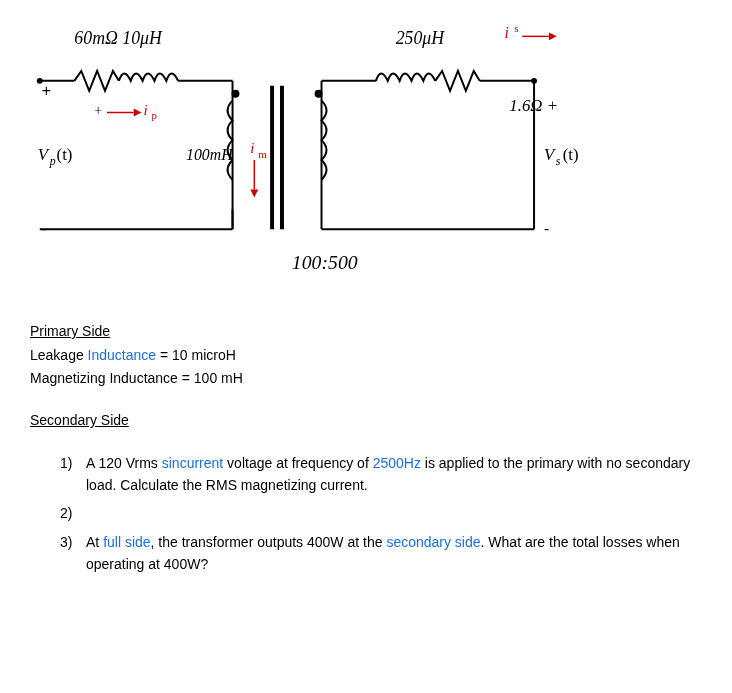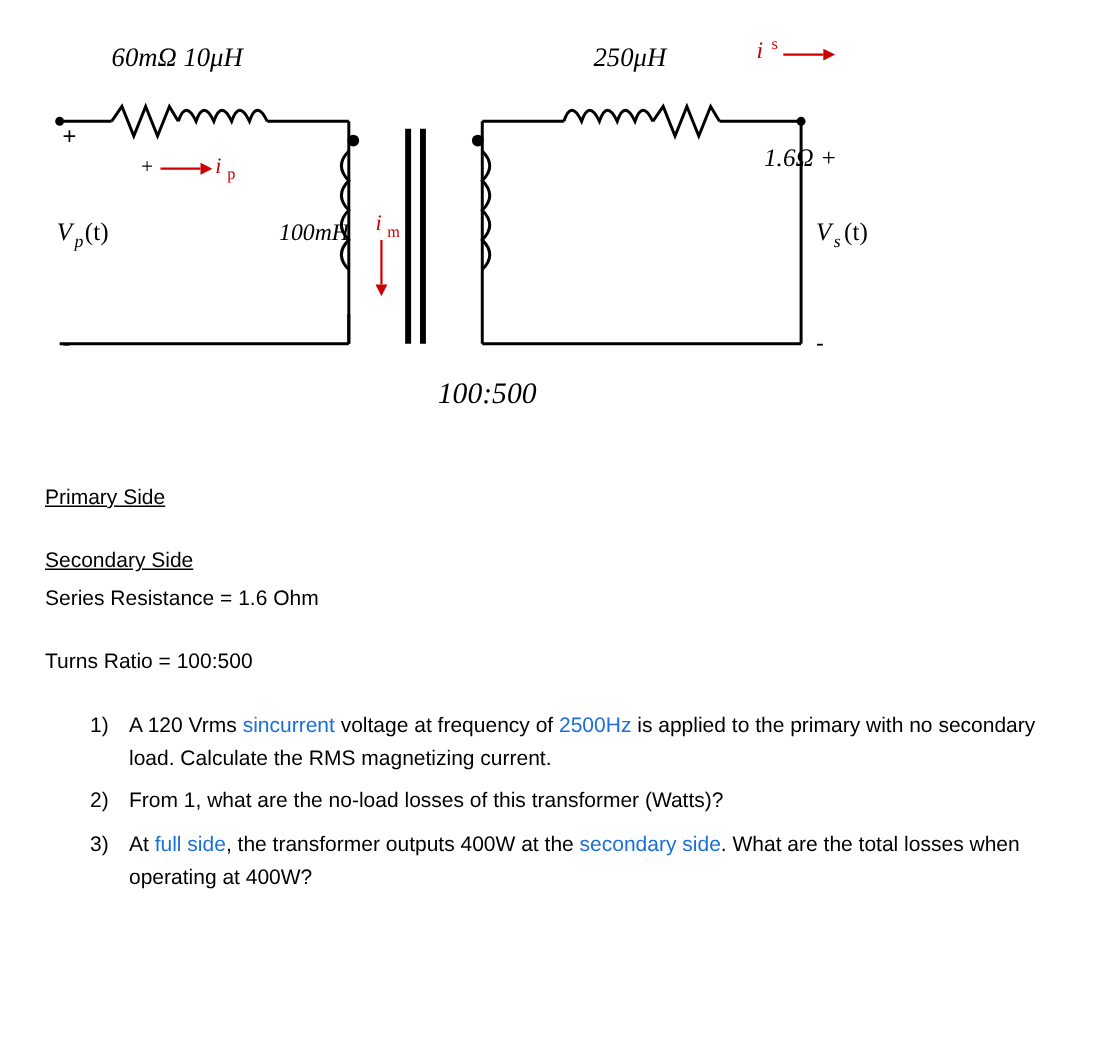--- a/index.html
+++ b/index.html
@@ -132,42 +132,41 @@
 
     <text x="275" y="255" font-family="'Segoe UI', cursive" font-size="20" fill="#000" style="font-style:italic;">100:500</text>
 
   </svg>
 </div>
 
 <div class="text-section">
 
   <div class="section-block">
     <div class="section-title">Primary Side</div>
+    <div>
+      Leakage <span class="highlight-blue">Inductance</span> = 10 microH
+    </div>
+    <div>Magnetizing Inductance = 100 mH</div>
   </div>
 
   <div class="section-block">
     <div class="section-title">Secondary Side</div>
-    <div>Series Resistance = 1.6 Ohm</div>
   </div>
 
-  <div class="section-block">
-    <div>Turns Ratio = 100:500</div>
-  </div>
 
   <div class="section-block">
     <ol style="padding-left:30px; list-style:none;">
       <li style="margin-bottom:6px; display:flex; gap:6px;">
         <span class="q-num">1)</span>
         <span>
           A 120 Vrms <span class="highlight-blue">sin</span><span class="highlight-blue">current</span> voltage at frequency of <span class="highlight-blue">2500Hz</span> is applied to the primary with no secondary load. Calculate the RMS magnetizing current.
         </span>
       </li>
       <li style="margin-bottom:6px; display:flex; gap:6px;">
         <span class="q-num">2)</span>
-        <span>From 1, what are the no-load losses of this transformer (Watts)?</span>
       </li>
       <li style="display:flex; gap:6px;">
         <span class="q-num">3)</span>
         <span>At <span class="highlight-blue">full side</span>, the transformer outputs 400W at the <span class="highlight-blue">secondary side</span>. What are the total losses when operating at 400W?</span>
       </li>
     </ol>
   </div>
 
 </div>
 

